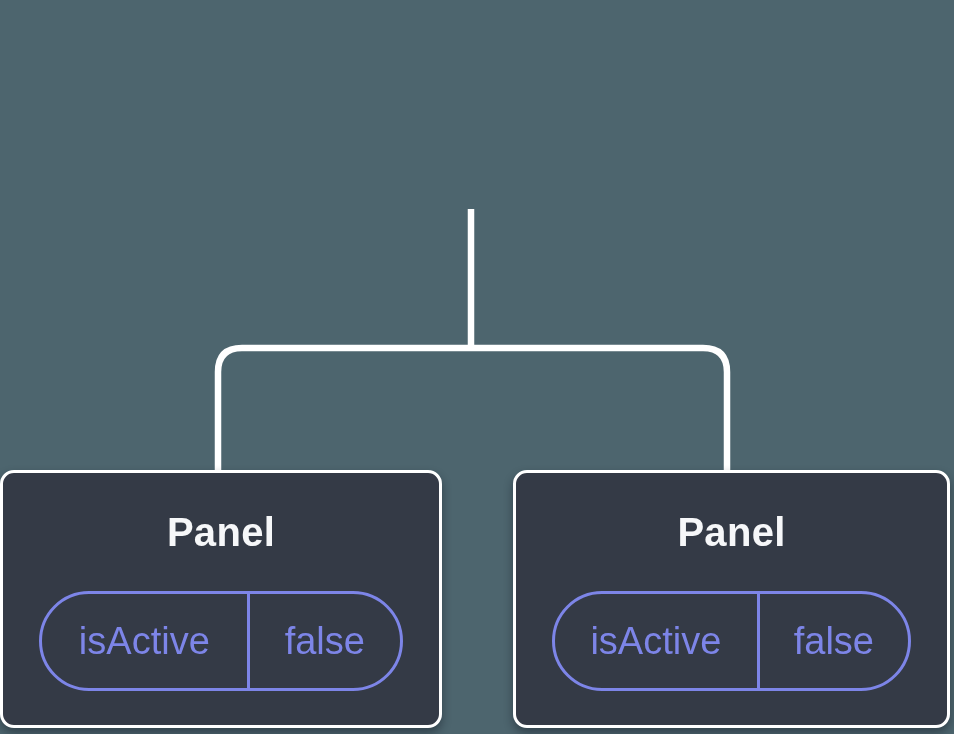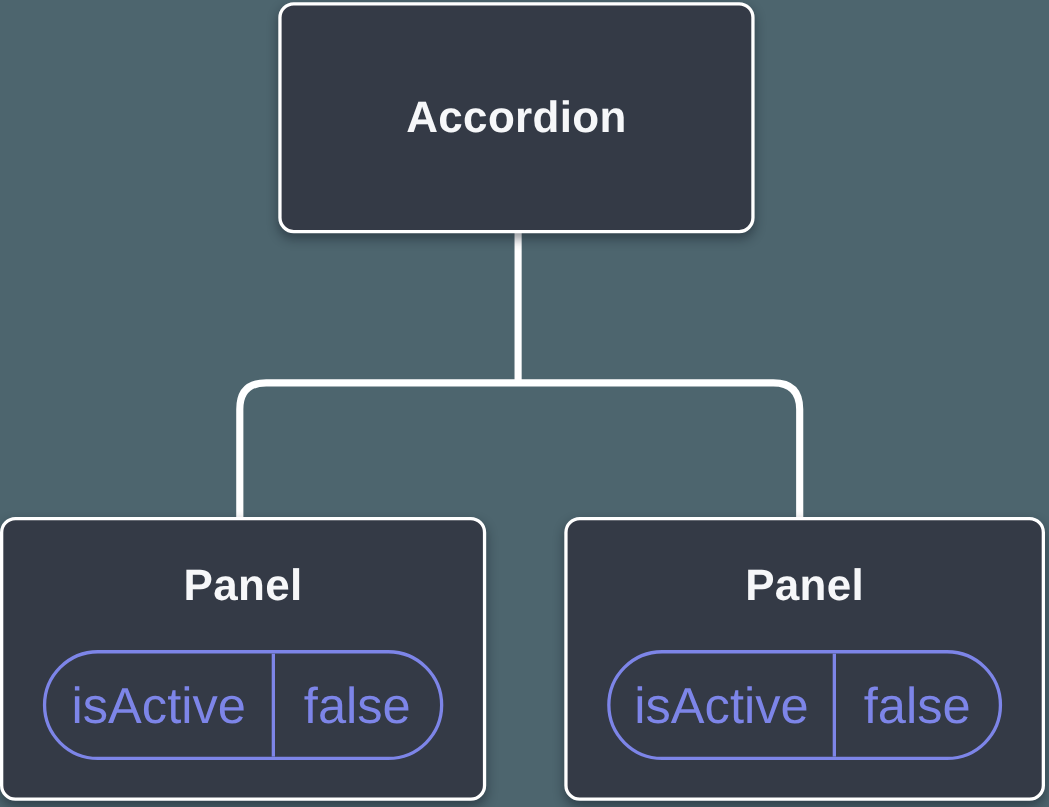--- a/index.html
+++ b/index.html
@@ -69,21 +69,21 @@
   .state-pill {
     position: absolute;
     top: 118px;
     left: 36px; right: 36px;
     height: 100px;
     border: 3px solid var(--state-accent);
     border-radius: 999px;
     display: flex;
     overflow: hidden;
     color: var(--state-accent);
-    font-size: 46px;
+    font-size: 38px;
     font-weight: 400;
   }
   .pill-cell {
     display: flex;
     align-items: center;
     justify-content: center;
   }
   .pill-key {
     flex: 0 0 58%;
     border-right: 3px solid var(--state-accent);
@@ -93,23 +93,20 @@
 </head>
 <body>
 
 <div class="stage">
 
   <svg class="connectors" viewBox="0 0 954 734" xmlns="http://www.w3.org/2000/svg" aria-hidden="true">
     <path d="M471 209 L471 351"></path>
     <path d="M218 474 L218 372 Q218 348 242 348 L703 348 Q727 348 727 372 L727 474"></path>
   </svg>
 
-  <div class="node accordion">
-    <span class="node-label">Accordion</span>
-  </div>
 
   <div class="node panel panel-left">
     <div class="panel-title">
       <span class="node-label">Panel</span>
     </div>
     <div class="state-pill">
       <span class="pill-cell pill-key">isActive</span>
       <span class="pill-cell pill-value">false</span>
     </div>
   </div>

